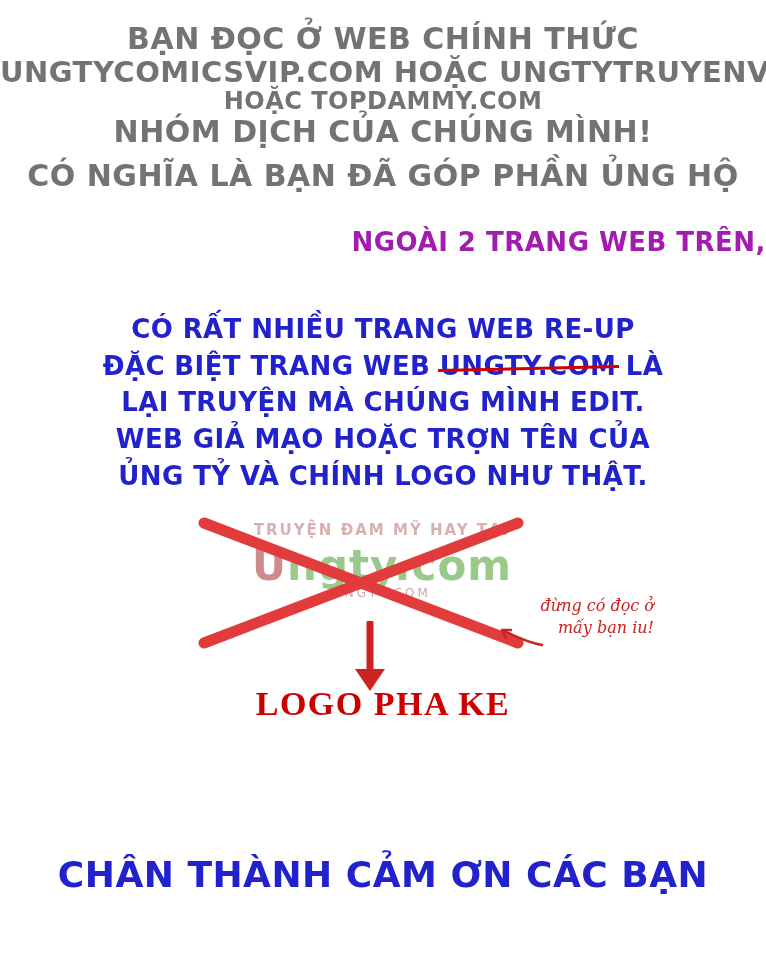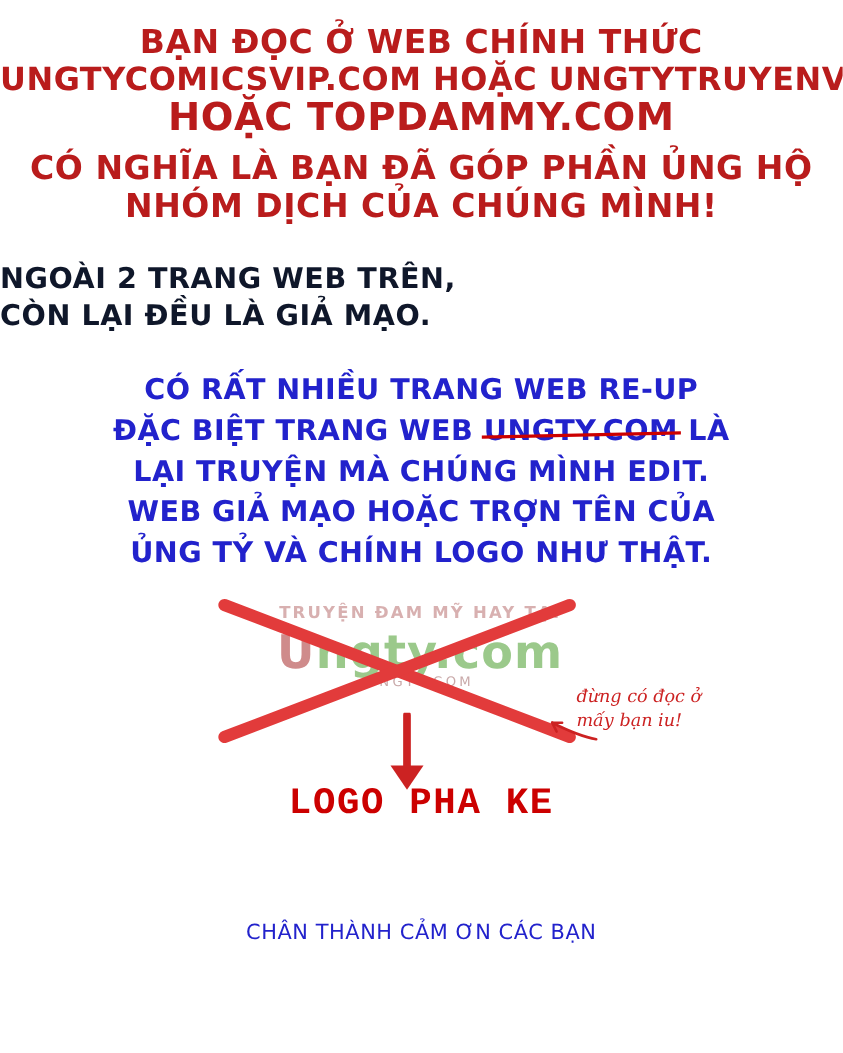--- a/index.html
+++ b/index.html
@@ -18,46 +18,46 @@
     position: relative;
     width: 766px;
     height: 957px;
     background: #ffffff;
   }
 
   
   .block-top {
     padding-top: 22px;
     text-align: center;
-    color: #b91c1c;
+    color: #737373;
   }
   .line {
     font-family: "DejaVu Sans", sans-serif;
     font-weight: bold;
     letter-spacing: 0.5px;
     line-height: 1.12;
     white-space: nowrap;
   }
   .l1 { font-size: 30px; }
   .l2 { font-size: 29px; }
-  .l3 { font-size: 35px; }
+  .l3 { font-size: 24px; }
   .l4 { font-size: 30px; margin-top: 10px; }
   .l5 { font-size: 30px; }
 
   
   .block-two {
     margin-top: 34px;
-    text-align: left;
-    color: #0f172a;
+    text-align: right;
+    color: #a21caf;
   }
   .m1, .m2 { font-size: 26px; font-weight: bold; line-height: 1.25; letter-spacing: 0.5px;}
 
   
   .block-three {
-    margin-top: 34px;
+    margin-top: 52px;
     text-align: center;
     color: #2222cc;
   }
   .n-line {
     font-size: 26px;
     font-weight: bold;
     line-height: 1.42;
     letter-spacing: 0.4px;
   }
   .strike {
@@ -115,28 +115,29 @@
     position: absolute;
     left: 196px;
     top: 0px;
     width: 330px;
     height: 140px;
     pointer-events: none;
   }
 
   .note {
     position: absolute;
-    left: 524px;
+    left: 504px;
     top: 82px;
     width: 150px;
     color: #cc2222;
     font-size: 16px;
     line-height: 1.35;
     font-family: "DejaVu Serif", serif;
     font-style: italic;
+    text-align: right;
   }
   .note-arrow {
     position: absolute;
     left: 498px;
     top: 108px;
     width: 46px;
     height: 30px;
   }
 
   .down-arrow {
@@ -150,50 +151,49 @@
   .logo-fake-label {
     position: absolute;
     left: 0;
     right: 0;
     top: 172px;
     text-align: center;
     color: #cc0000;
     font-size: 34px;
     font-weight: bold;
     letter-spacing: 1.5px;
-    font-family: Liberation Mono, monospace;
+    font-family: Liberation Serif, serif;
   }
 
   
   .block-thanks {
     position: absolute;
     left: 0;
     right: 0;
     top: 836px;
     text-align: center;
     color: #2222cc;
   }
-  .t1, .t2 { font-size: 19px; font-weight: normal; line-height: 1.28; letter-spacing: 0.5px;}
+  .t1, .t2 { font-size: 36px; font-weight: bold; line-height: 1.28; letter-spacing: 0.5px; margin-top: 16px;}
 </style>
 </head>
 <body>
 
 <div class="page">
 
   <div class="block-top">
     <div class="line l1">BẠN ĐỌC Ở WEB CHÍNH THỨC</div>
     <div class="line l2">UNGTYCOMICSVIP.COM HOẶC UNGTYTRUYENVIP.COM</div>
     <div class="line l3">HOẶC TOPDAMMY.COM</div>
+    <div class="line l5">NHÓM DỊCH CỦA CHÚNG MÌNH!</div>
     <div class="line l4">CÓ NGHĨA LÀ BẠN ĐÃ GÓP PHẦN ỦNG HỘ</div>
-    <div class="line l5">NHÓM DỊCH CỦA CHÚNG MÌNH!</div>
   </div>
 
   <div class="block-two">
     <div class="m1">NGOÀI 2 TRANG WEB TRÊN,</div>
-    <div class="m2">CÒN LẠI ĐỀU LÀ GIẢ MẠO.</div>
   </div>
 
   <div class="block-three">
     <div class="n-line">CÓ RẤT NHIỀU TRANG WEB RE-UP</div>
     <div class="n-line">
       <span>ĐẶC BIỆT TRANG WEB </span><span class="strike">UNGTY.COM</span><span> LÀ</span>
     </div>
     <div class="n-line">LẠI TRUYỆN MÀ CHÚNG MÌNH EDIT.</div>
     <div class="n-line">WEB GIẢ MẠO HOẶC TRỢN TÊN CỦA</div>
     <div class="n-line">ỦNG TỶ VÀ CHÍNH LOGO NHƯ THẬT.</div>

